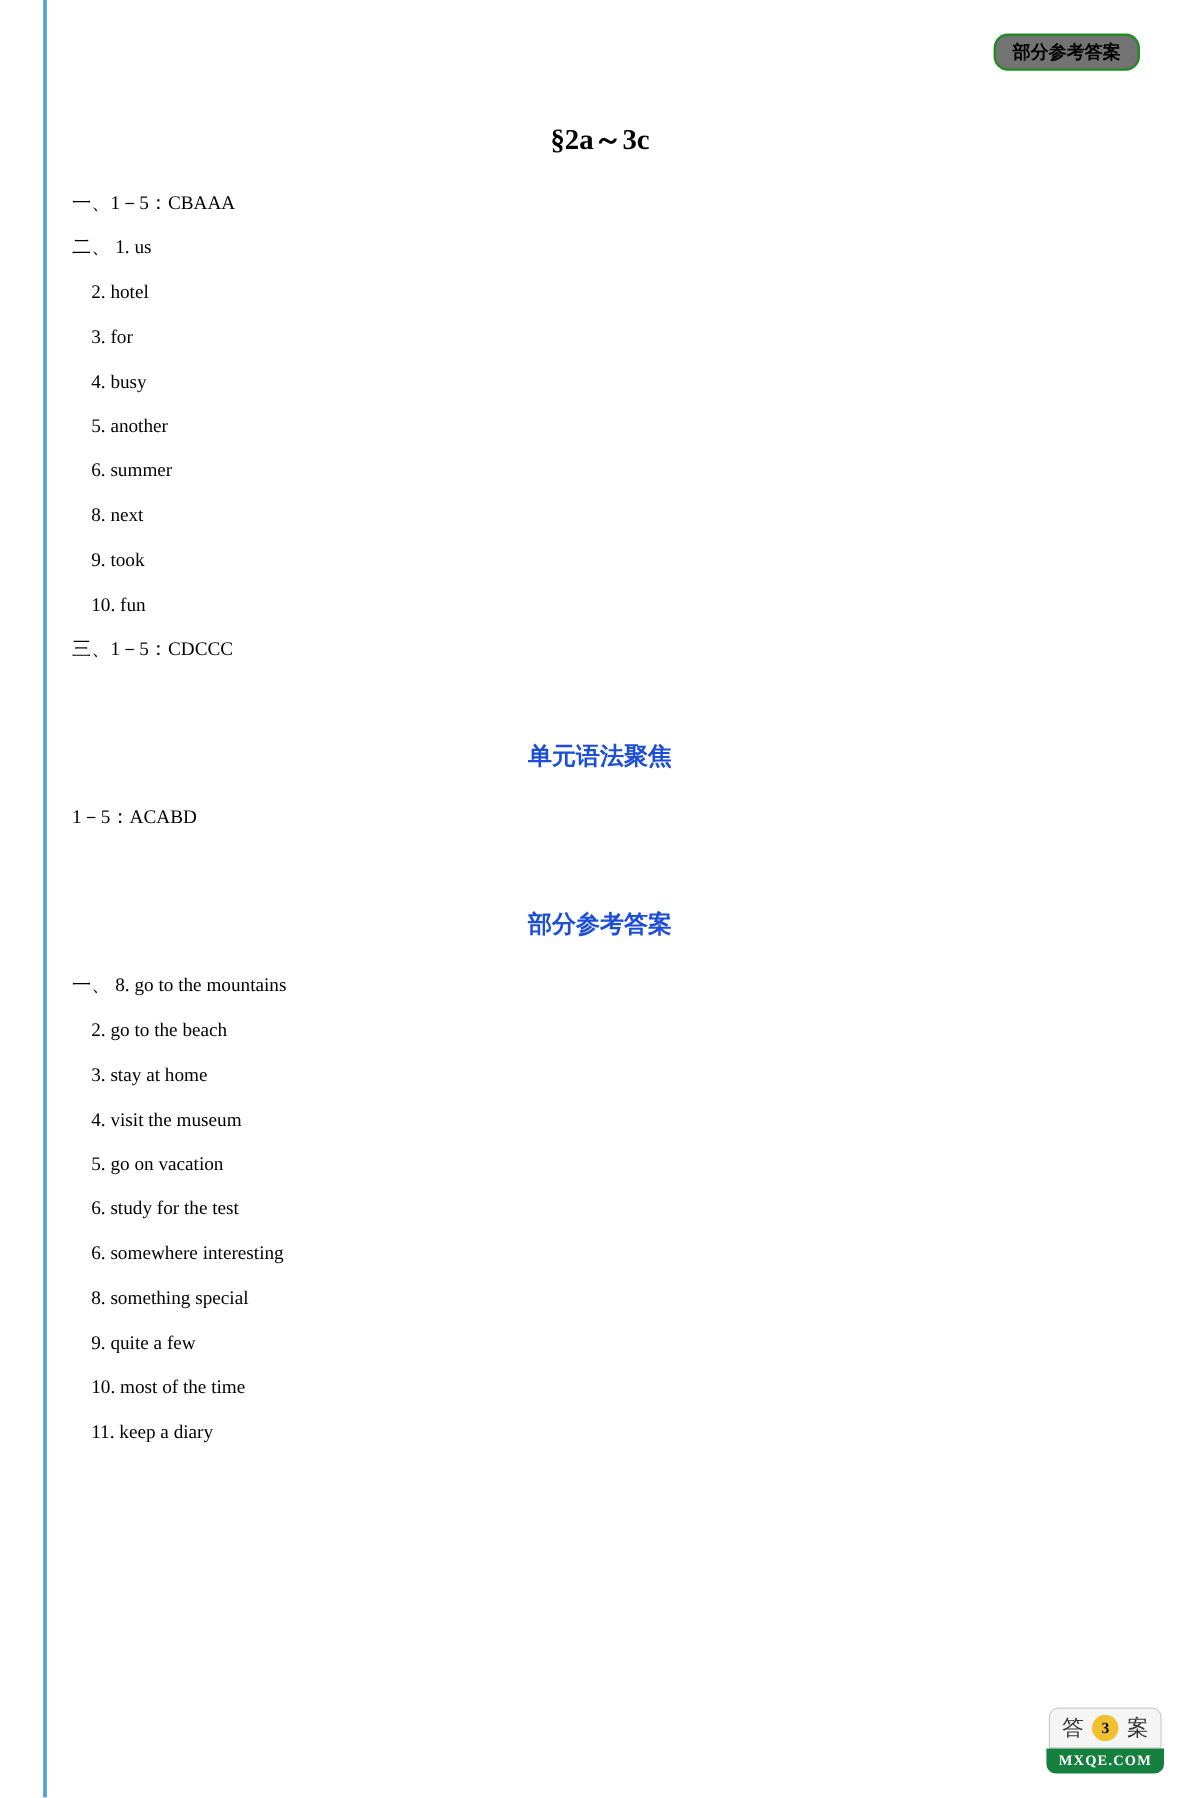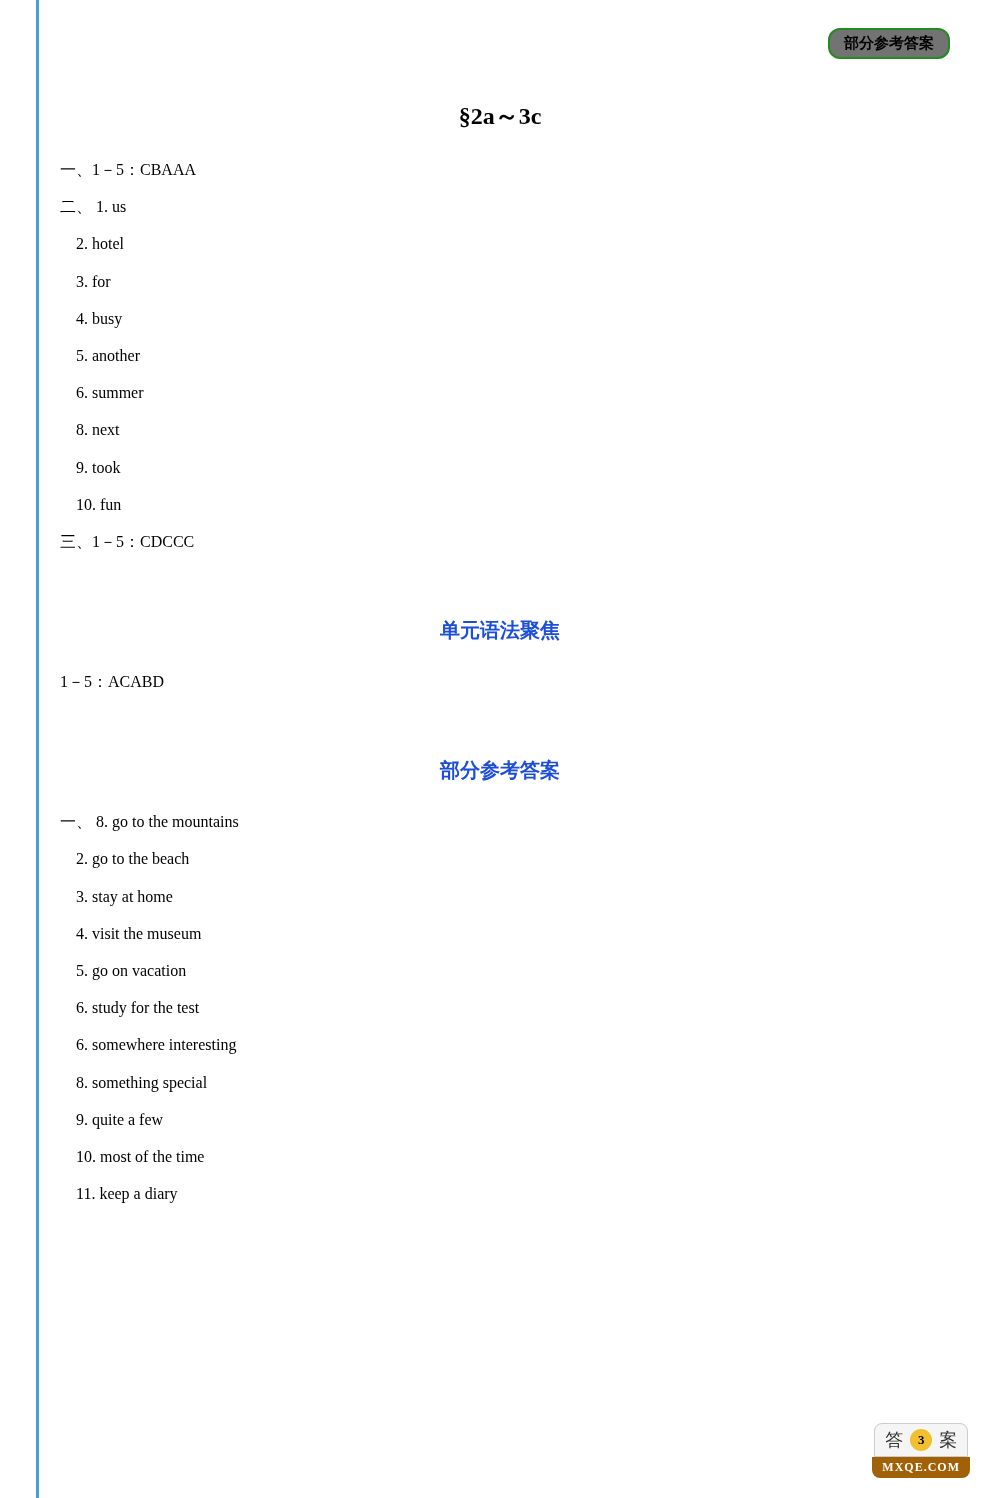--- a/index.html
+++ b/index.html
@@ -94,21 +94,21 @@
       border-radius: 8px 8px 0 0;
       padding: 4px 10px;
       font-size: 14px;
       color: #333;
       display: flex;
       align-items: center;
       gap: 4px;
     }
 
     .logo-box-bottom {
-      background: #a16207;
+      background: #15803d;
       border-radius: 0 0 8px 8px;
       padding: 3px 10px;
       font-size: 12px;
       color: #ffffff;
       font-weight: bold;
       letter-spacing: 1px;
     }
 
     .page-num {
       background: #f0c030;

